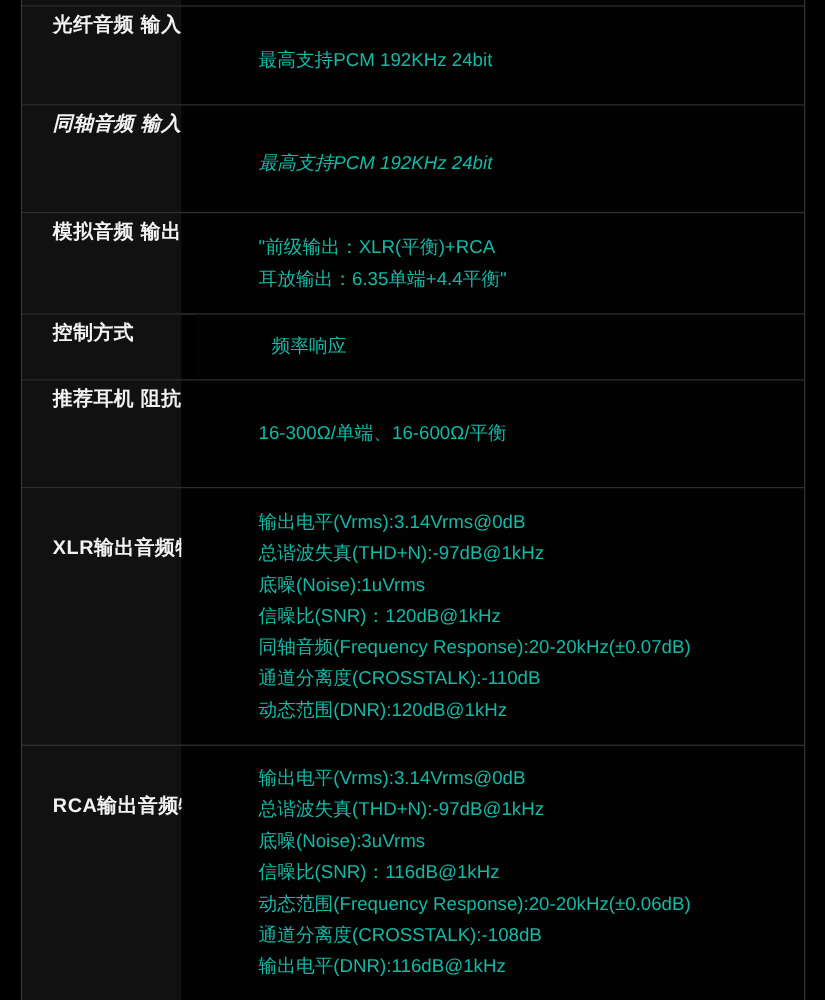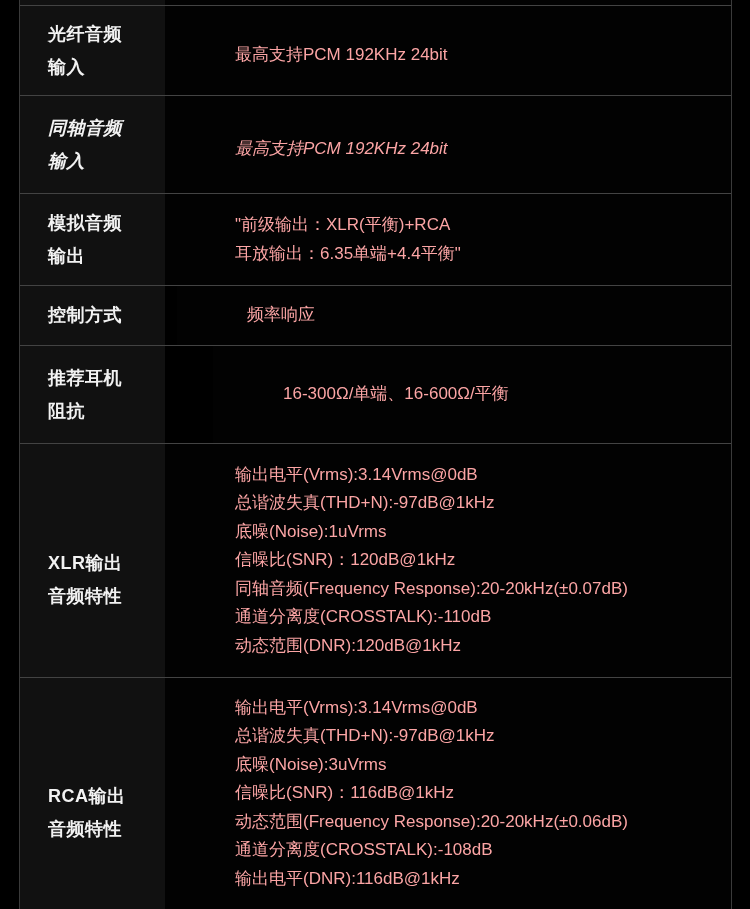--- a/index.html
+++ b/index.html
@@ -27,51 +27,51 @@
     border-top: 1px solid #434343;
   }
   .row.sliver {
     border-top: none;
     height: 5px;
   }
   .r1 { height: 90px; }
   .r2 { height: 98px; font-style: italic; }
   .r3 { height: 92px; }
   .r4 { height: 60px; gap: 12px; }
-  .r5 { height: 98px; gap: 48px; }
+  .r5 { height: 98px; }
   .r6 { height: 234px; }
   .r7 { height: 232px; }
   .label-cell {
     width: 145px;
     flex-shrink: 0;
     background: #111111;
     display: flex;
-    flex-direction: column;
-    justify-content: center;
+    flex-direction: row;
+    justify-content: space-between;
     padding-left: 28px;
   }
   .label-line {
     color: #f2f2f2;
     font-size: 18px;
     font-weight: bold;
     line-height: 33px;
     letter-spacing: 0.5px;
     white-space: nowrap;
   }
   .value-cell {
     flex: 1;
     background: #020202;
     display: flex;
     flex-direction: column;
     justify-content: center;
     padding-left: 70px;
     padding-right: 10px;
   }
   .value-line {
-    color: #fca5a5;
+    color: #14b8a6;
     font-size: 17px;
     font-weight: 400;
     line-height: 28.5px;
     white-space: nowrap;
   }
   
   .r1 .value-cell, .r2 .value-cell { padding-top: 10px; }
   .r6 .label-cell, .r7 .label-cell { padding-top: 38px; }
 </style>
 </head>

